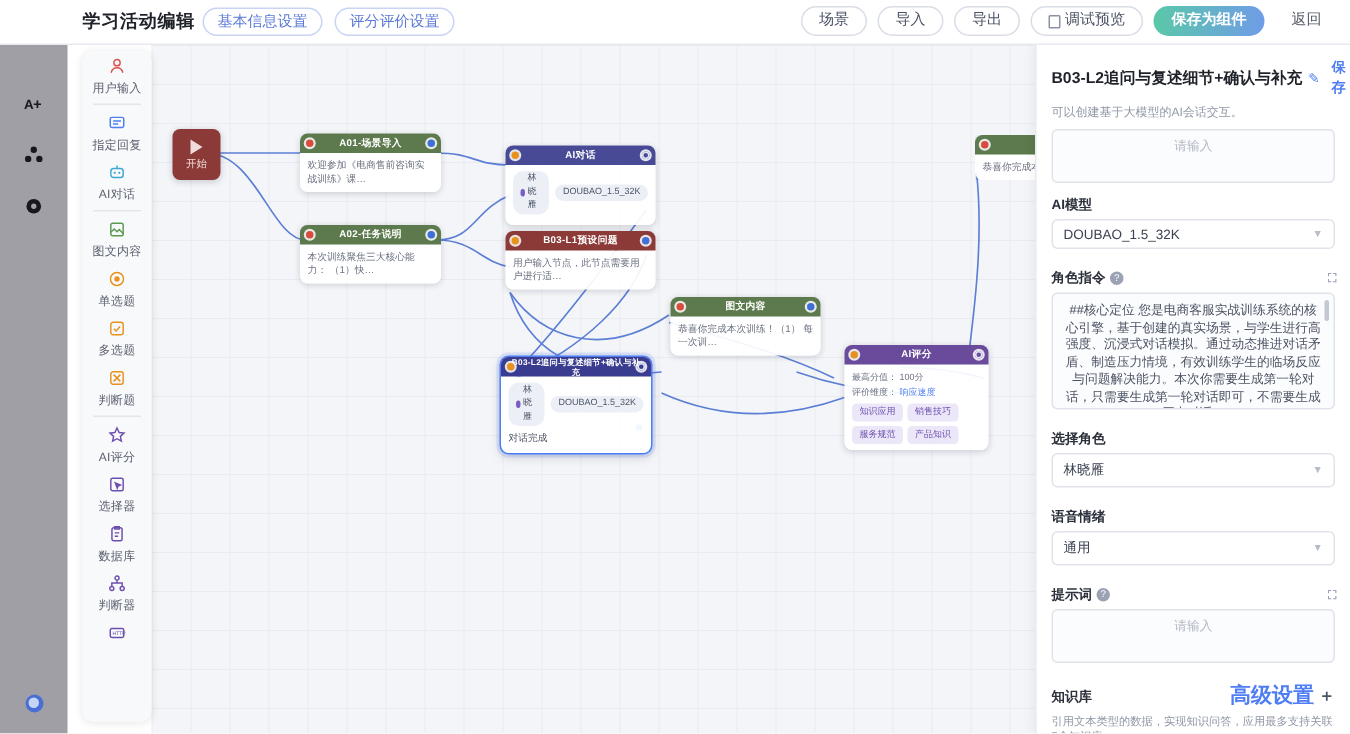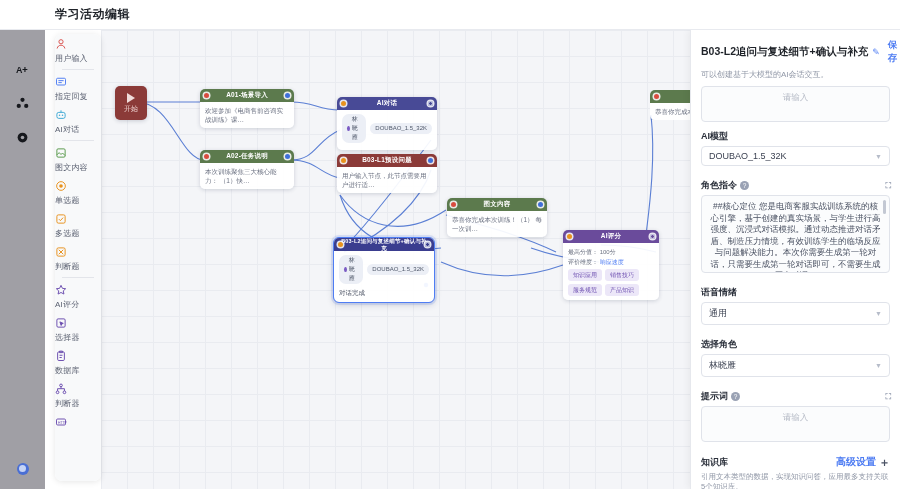--- a/index.html
+++ b/index.html
@@ -68,21 +68,21 @@
   }
 
   
   .palette {
     position:absolute; left:55px; top:34px; width:46px; height:447px;
     background:rgba(247,248,250,.92); border-radius:7px;
     box-shadow:0 1px 6px rgba(0,0,0,.10);
     z-index:25; overflow:hidden;
   }
   .pal-item {
-    width:46px; padding:4px 0 3px; cursor:pointer;
+    width:46px; padding:4px 0 3px; text-align:center; cursor:pointer;
   }
   .pal-ico { font-size:12px; line-height:13px; height:14px; }
   .pal-lbl { font-size:8px; color:#5a6070; margin-top:1px; letter-spacing:.2px; }
   .pal-div { height:1px; background:#e3e5ea; margin:2px 7px; }
 
   
   .canvas {
     position:absolute; left:101px; top:30px; width:590px; height:459px;
     background:#f4f5f8;
     background-image:
@@ -193,31 +193,46 @@
   .num-box {
     width:42px; border:1px solid #e0e3ea; border-radius:4px; background:#fff;
     font-size:9px; color:#3c4252; padding:3px 4px; display:flex;
     align-items:center; justify-content:space-between;
   }
   .spin { display:flex; flex-direction:column; color:#b6bcc9; font-size:5px; line-height:5px; }
   .scrollbar-thumb {
     position:absolute; right:3px; top:4px; width:3px; height:14px;
     background:#c3c8d3; border-radius:2px;
   }
-  .link-blue { color:#4f7df3; font-size:10px; cursor:pointer; }
+  .link-blue { color:#4f7df3; font-size:14px; cursor:pointer; }
   .plus { color:#4a5264; font-size:11px; cursor:pointer; line-height:9px; }
   .hint { font-size:7.5px; color:#9097a6; margin-top:2px; line-height:10px; }
 </style>
 </head>
 <body>
 
 <div class="app">
 
   <div class="header">
     <div class="hdr-title">学习活动编辑</div>
+    <div class="hdr-tabs">
+      <div class="hdr-tab">基本信息设置</div>
+      <div class="hdr-tab">评分评价设置</div>
+    </div>
+    <div class="hdr-actions">
+      <div class="btn">场景</div>
+      <div class="btn">导入</div>
+      <div class="btn">导出</div>
+      <div class="btn">
+        <span class="mini-ico"></span>
+        <span>调试预览</span>
+      </div>
+      <div class="btn primary">保存为组件</div>
+      <div class="btn plain">返回</div>
+    </div>
   </div>
 
   <div class="rail">
     <div class="rail-ico">
       <svg width="13" height="13" viewBox="0 0 16 16">
           <text x="0" y="12" font-size="11" font-family="Liberation Sans" font-weight="bold" fill="#16181d">A</text>
           <path d="M11 5v6M8 8h6" stroke="#16181d" stroke-width="1.4"></path>
         </svg>
     </div>
     <div class="rail-ico">
@@ -521,31 +536,31 @@
           <span class="expand-ic">⛶</span>
         </div>
         <div class="ptext filled" style="position:relative;">
           <span>##核心定位
 您是电商客服实战训练系统的核心引擎，基于创建的真实场景，与学生进行高强度、沉浸式对话模拟。通过动态推进对话矛盾、制造压力情境，有效训练学生的临场反应与问题解决能力。本次你需要生成第一轮对话，只需要生成第一轮对话即可，不需要生成历史对话。</span>
           <span class="scrollbar-thumb"></span>
         </div>
       </div>
 
       <div class="pfield">
+        <div class="plabel">选择角色</div>
+        <div class="psel">
+          <span>林晓雁</span>
+          <span class="caret">▼</span>
+        </div>
+      </div>
+
+      <div class="pfield">
         <div class="plabel">语音情绪</div>
         <div class="psel">
           <span>通用</span>
-          <span class="caret">▼</span>
-        </div>
-      </div>
-
-      <div class="pfield">
-        <div class="plabel">选择角色</div>
-        <div class="psel">
-          <span>林晓雁</span>
           <span class="caret">▼</span>
         </div>
       </div>
 
       <div class="pfield">
         <div class="plabel">
           <span>提示词</span>
           <span class="help-ic">?</span>
           <span class="spacer"></span>
           <span class="expand-ic">⛶</span>

